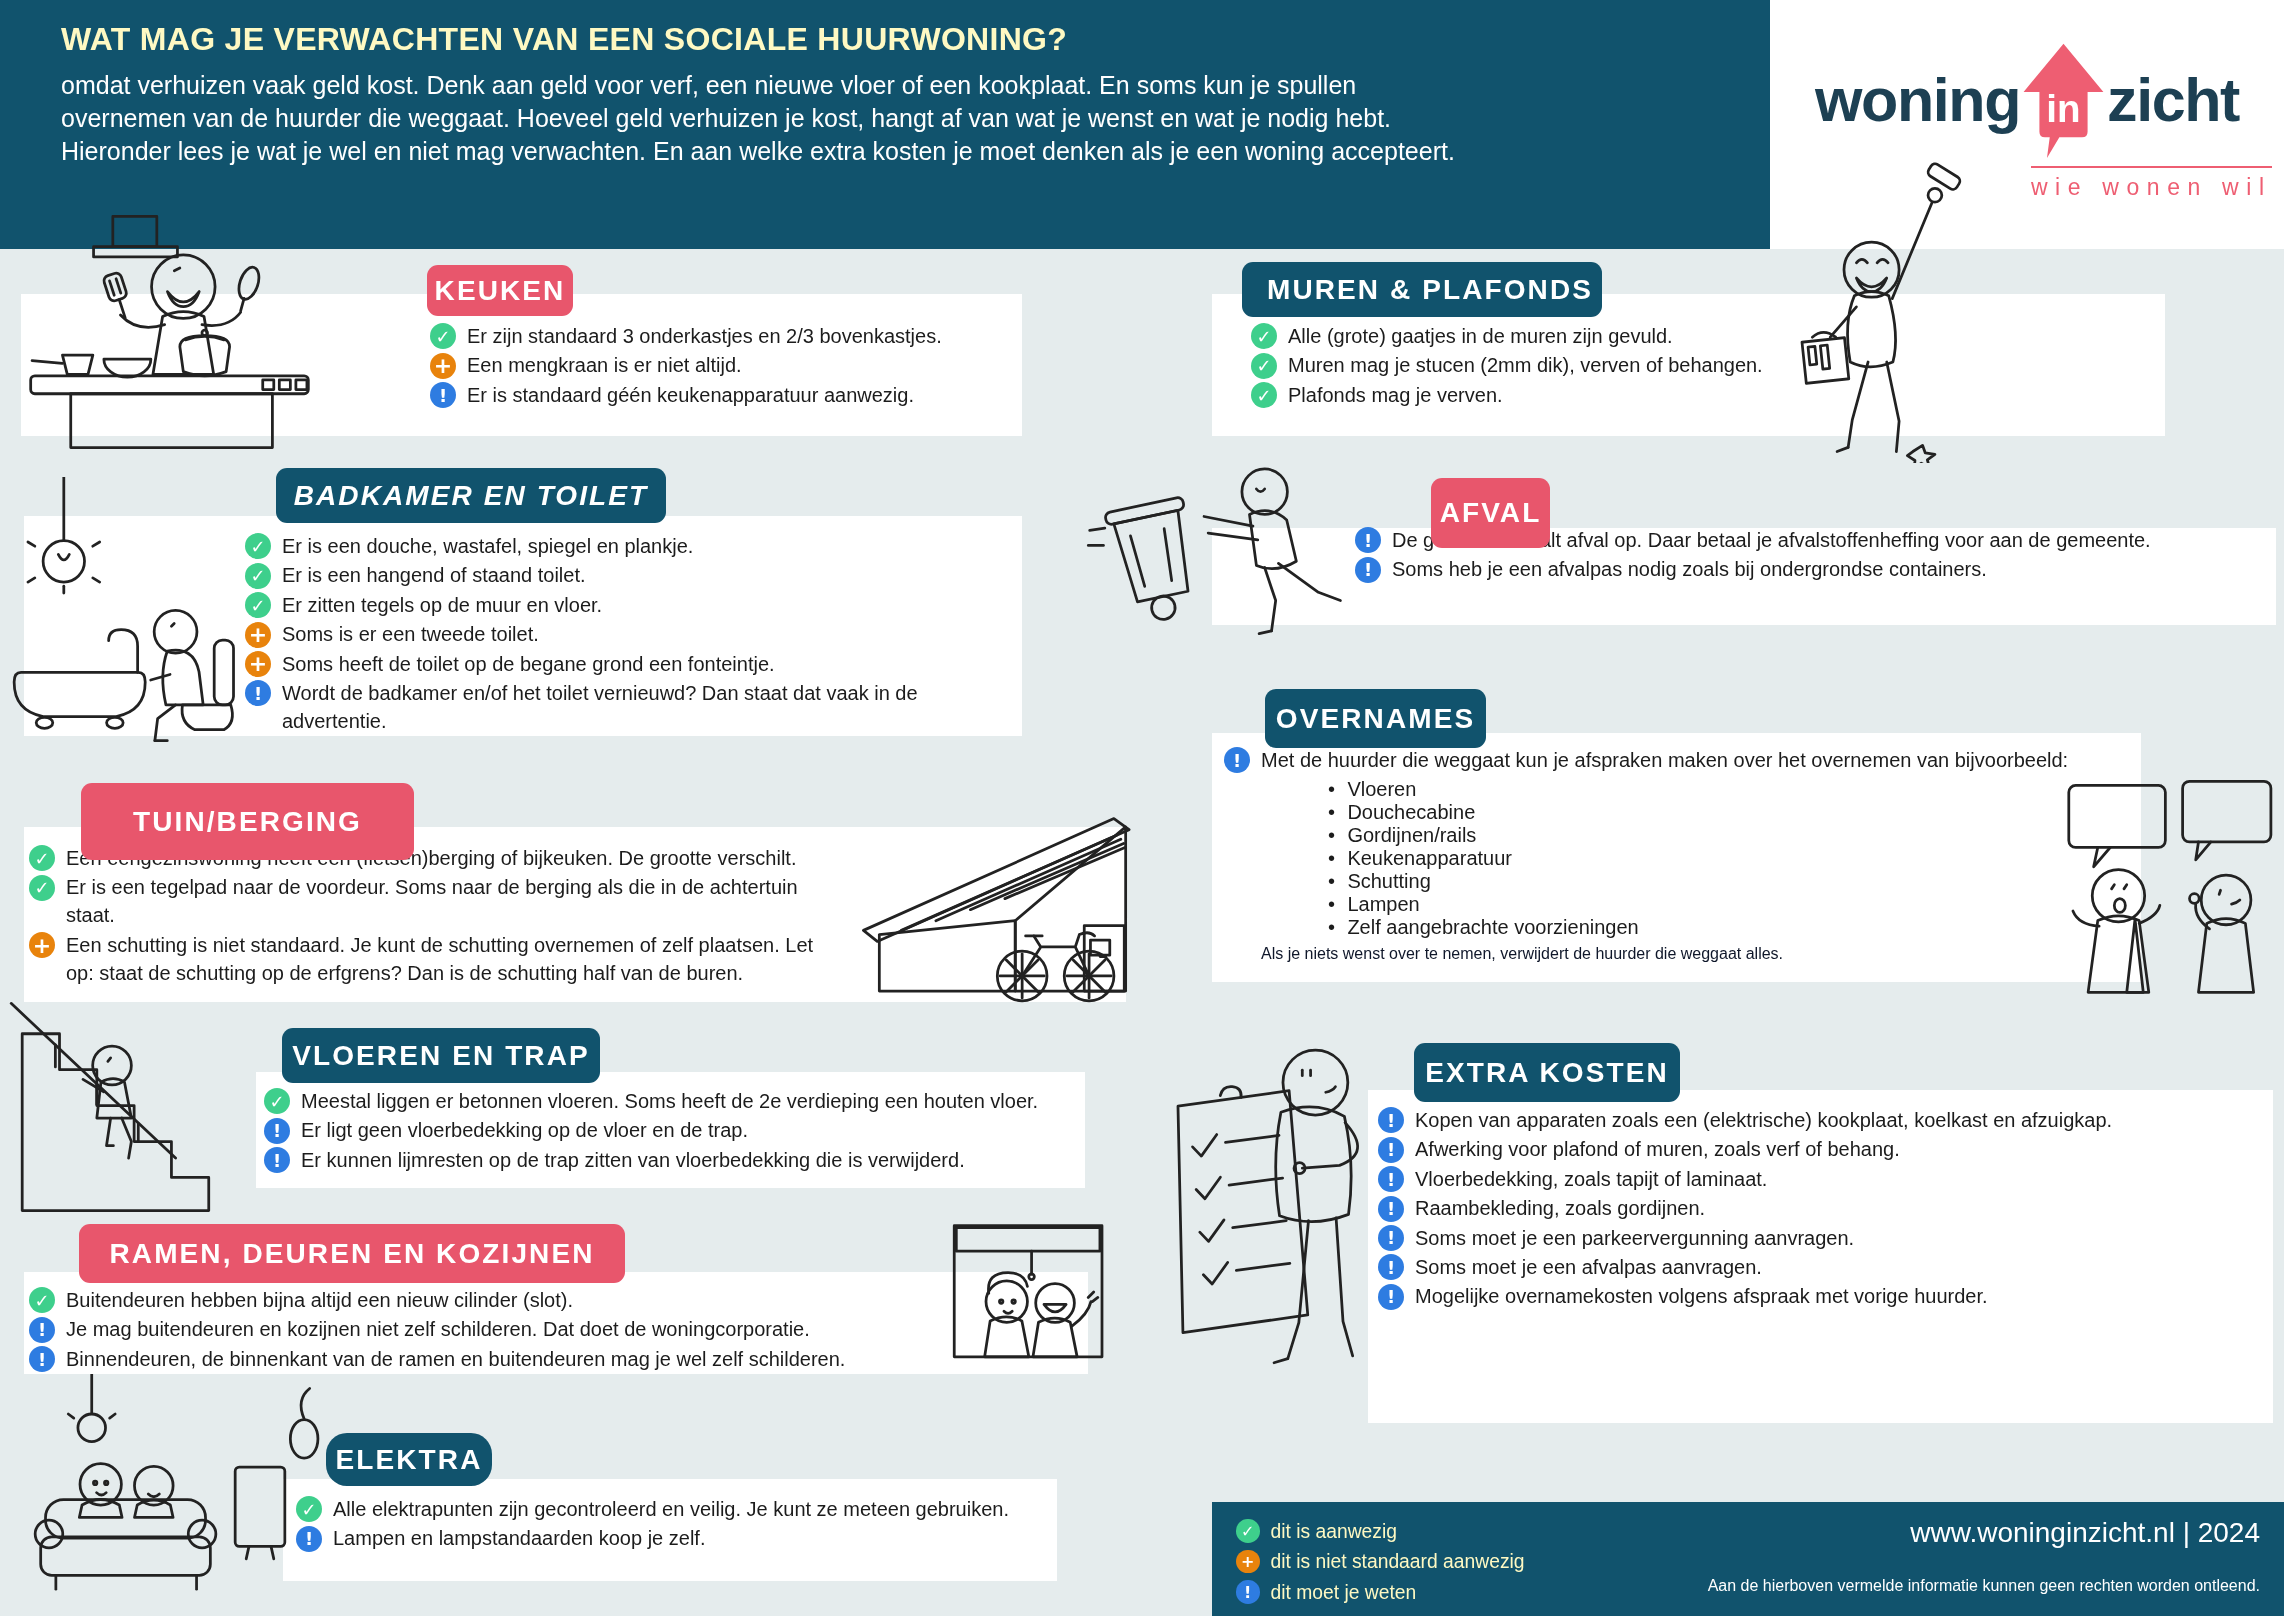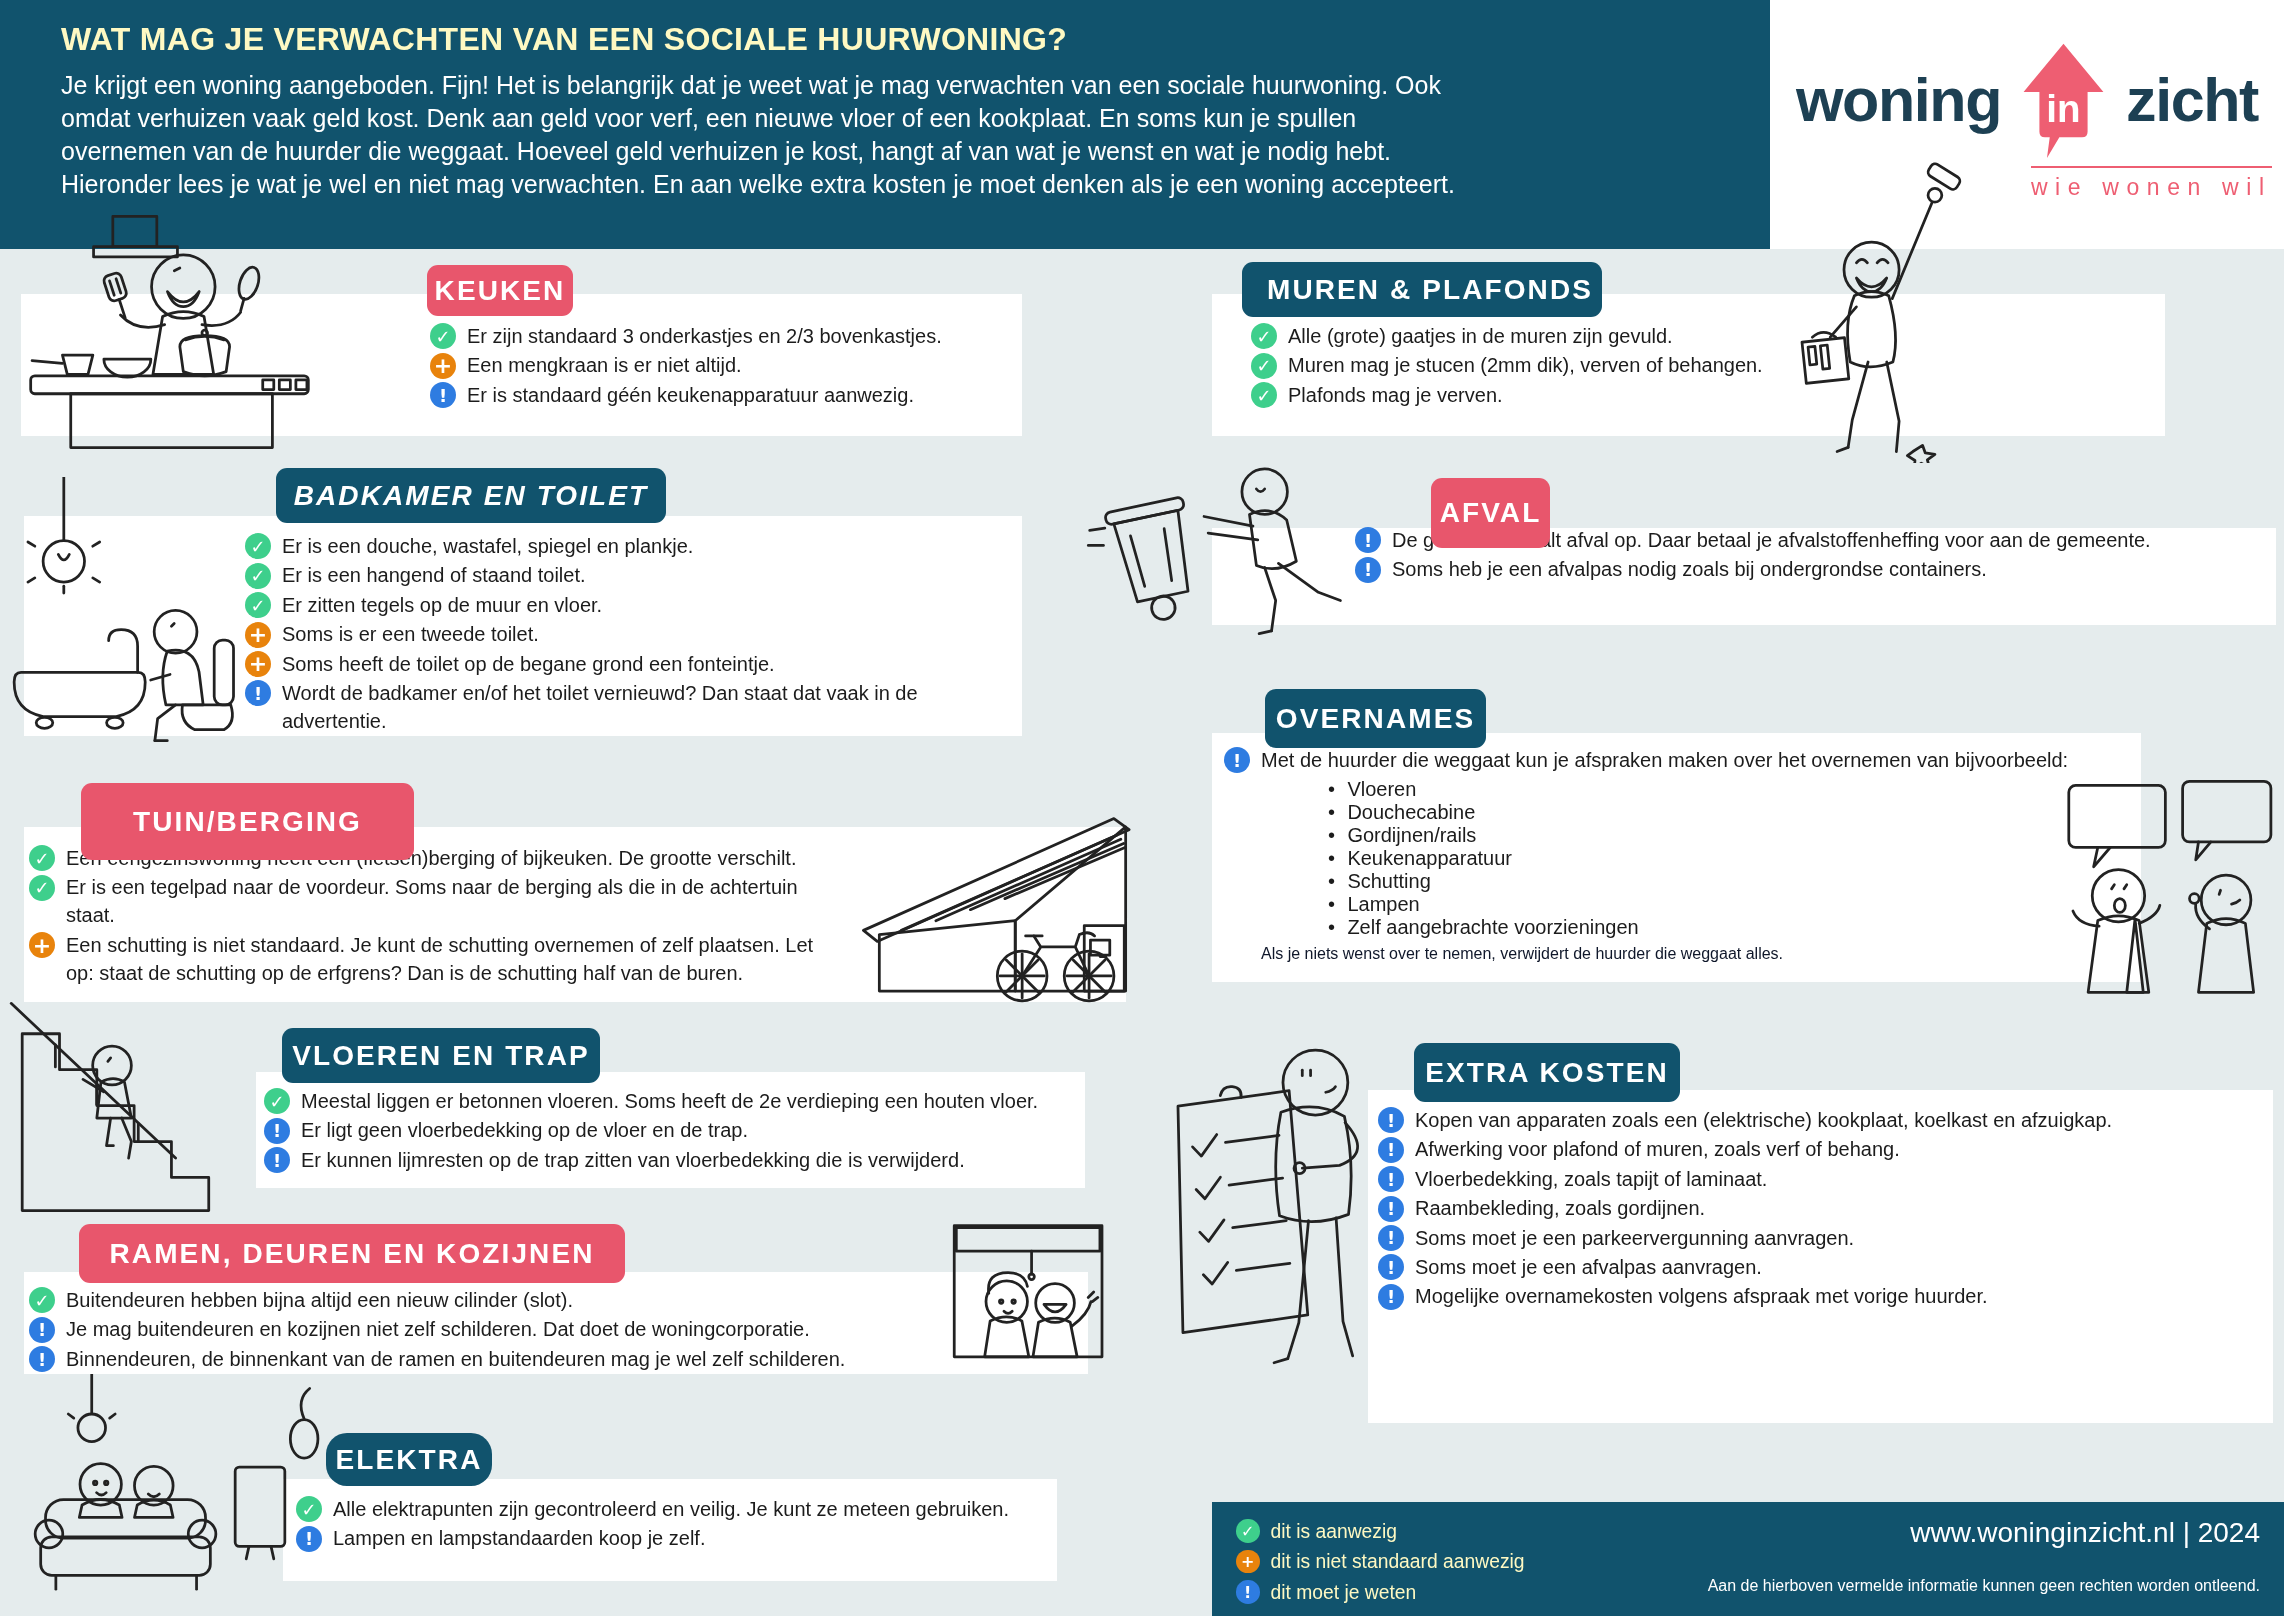--- a/index.html
+++ b/index.html
@@ -3,21 +3,21 @@
 <meta charset="utf-8">
 <style>
   html,body{margin:0;padding:0;background:#cfd8da;}
   #page{position:relative;width:2284px;height:1616px;background:#e5eced;overflow:hidden;
         font-family:"Liberation Sans",sans-serif;color:#212121;}
   
   #header{position:absolute;left:0;top:0;width:1770px;height:249px;background:#11536d;}
   #header-title{position:absolute;left:61px;top:21px;font-size:32px;font-weight:bold;color:#fef9c3;letter-spacing:0.3px;}
   #header-intro{position:absolute;left:61px;top:69px;color:#fff;font-size:25px;line-height:33px;}
   #logo-panel{position:absolute;left:1770px;top:0;width:514px;height:249px;background:#fff;}
-  #logo-row{position:absolute;left:0;top:41px;width:514px;display:flex;justify-content:center;align-items:center;gap:21px;}
+  #logo-row{position:absolute;left:0;top:41px;width:514px;display:flex;justify-content:center;align-items:center;gap:2px;}
   .logo-word{font-size:61px;font-weight:bold;color:#1d4053;letter-spacing:-1.4px;}
   #logo-tagline{position:absolute;right:12.4px;top:166px;border-top:2.1px solid #ee5e72;padding-top:5.5px;
                 color:#ee5e72;font-size:23px;letter-spacing:7.6px;white-space:nowrap;}
   
   .card{position:absolute;background:#fff;}
   .badge{position:absolute;display:flex;align-items:center;justify-content:center;border-radius:11px;
          color:#fff;font-weight:bold;font-size:28px;letter-spacing:2.1px;z-index:5;white-space:nowrap;}
   .badge.pink{background:#e8566c;}
   .badge.teal{background:#11536d;}
   
@@ -82,21 +82,20 @@
   .f-dark{fill:#222;} .ns{stroke:none;} .tealline{stroke:#1d5a78;}
 </style>
 </head>
 <body>
 
 <div id="page">
 
   <div id="header">
     <div id="header-title">WAT MAG JE VERWACHTEN VAN EEN SOCIALE HUURWONING?</div>
     <div id="header-intro">
-      <div>Je krijgt een woning aangeboden. Fijn! Het is belangrijk dat je weet wat je mag verwachten van een sociale huurwoning. Ook</div>
       <div>omdat verhuizen vaak geld kost. Denk aan geld voor verf, een nieuwe vloer of een kookplaat. En soms kun je spullen</div>
       <div>overnemen van de huurder die weggaat. Hoeveel geld verhuizen je kost, hangt af van wat je wenst en wat je nodig hebt.</div>
       <div>Hieronder lees je wat je wel en niet mag verwachten. En aan welke extra kosten je moet denken als je een woning accepteert.</div>
     </div>
   </div>
 
   <div id="logo-panel">
     <div id="logo-row">
       <span class="logo-word">woning</span>
       <svg width="83" height="117" viewBox="0 0 120 170">

